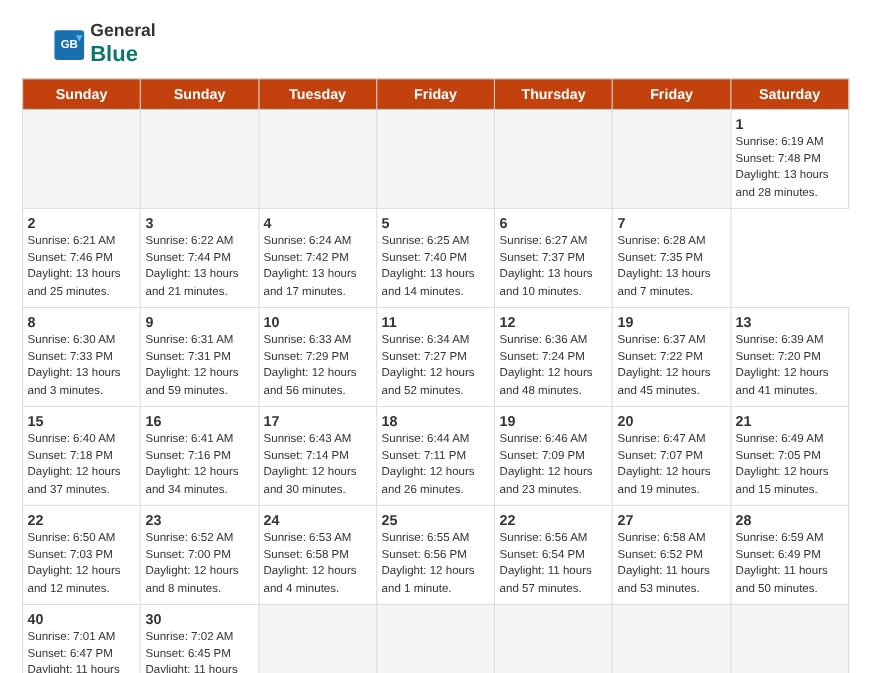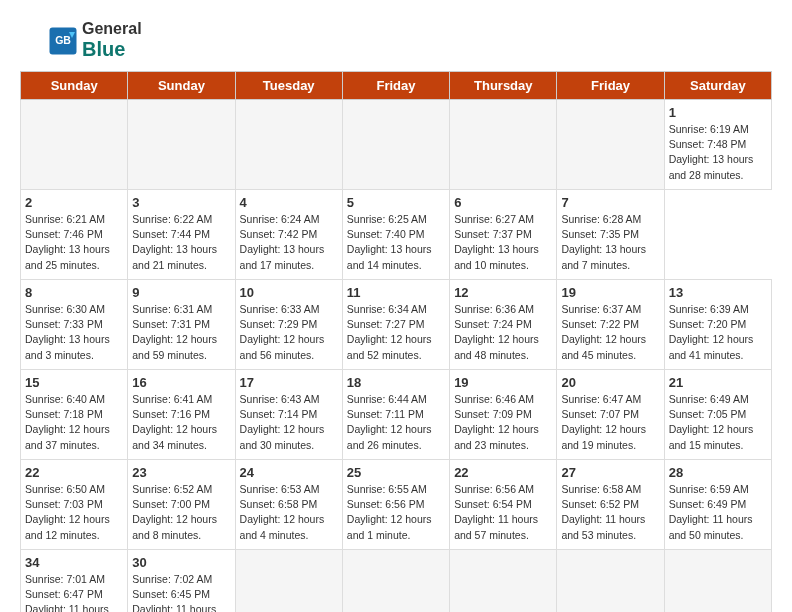--- a/index.html
+++ b/index.html
@@ -232,21 +232,21 @@
           <span class="day-num">27</span>
 <div class="day-detail">Sunrise: 6:58 AM<br>Sunset: 6:52 PM<br>Daylight: 11 hours and 53 minutes.</div>
         </td>
         <td>
           <span class="day-num">28</span>
 <div class="day-detail">Sunrise: 6:59 AM<br>Sunset: 6:49 PM<br>Daylight: 11 hours and 50 minutes.</div>
         </td>
       </tr>
       <tr>
         <td>
-          <span class="day-num">34</span>
+          <span class="day-num">40</span>
 <div class="day-detail">Sunrise: 7:01 AM<br>Sunset: 6:47 PM<br>Daylight: 11 hours and 46 minutes.</div>
         </td>
         <td>
           <span class="day-num">30</span>
 <div class="day-detail">Sunrise: 7:02 AM<br>Sunset: 6:45 PM<br>Daylight: 11 hours and 42 minutes.</div>
         </td>
         <td class="empty"></td>
         <td class="empty"></td>
         <td class="empty"></td>
         <td class="empty"></td>

